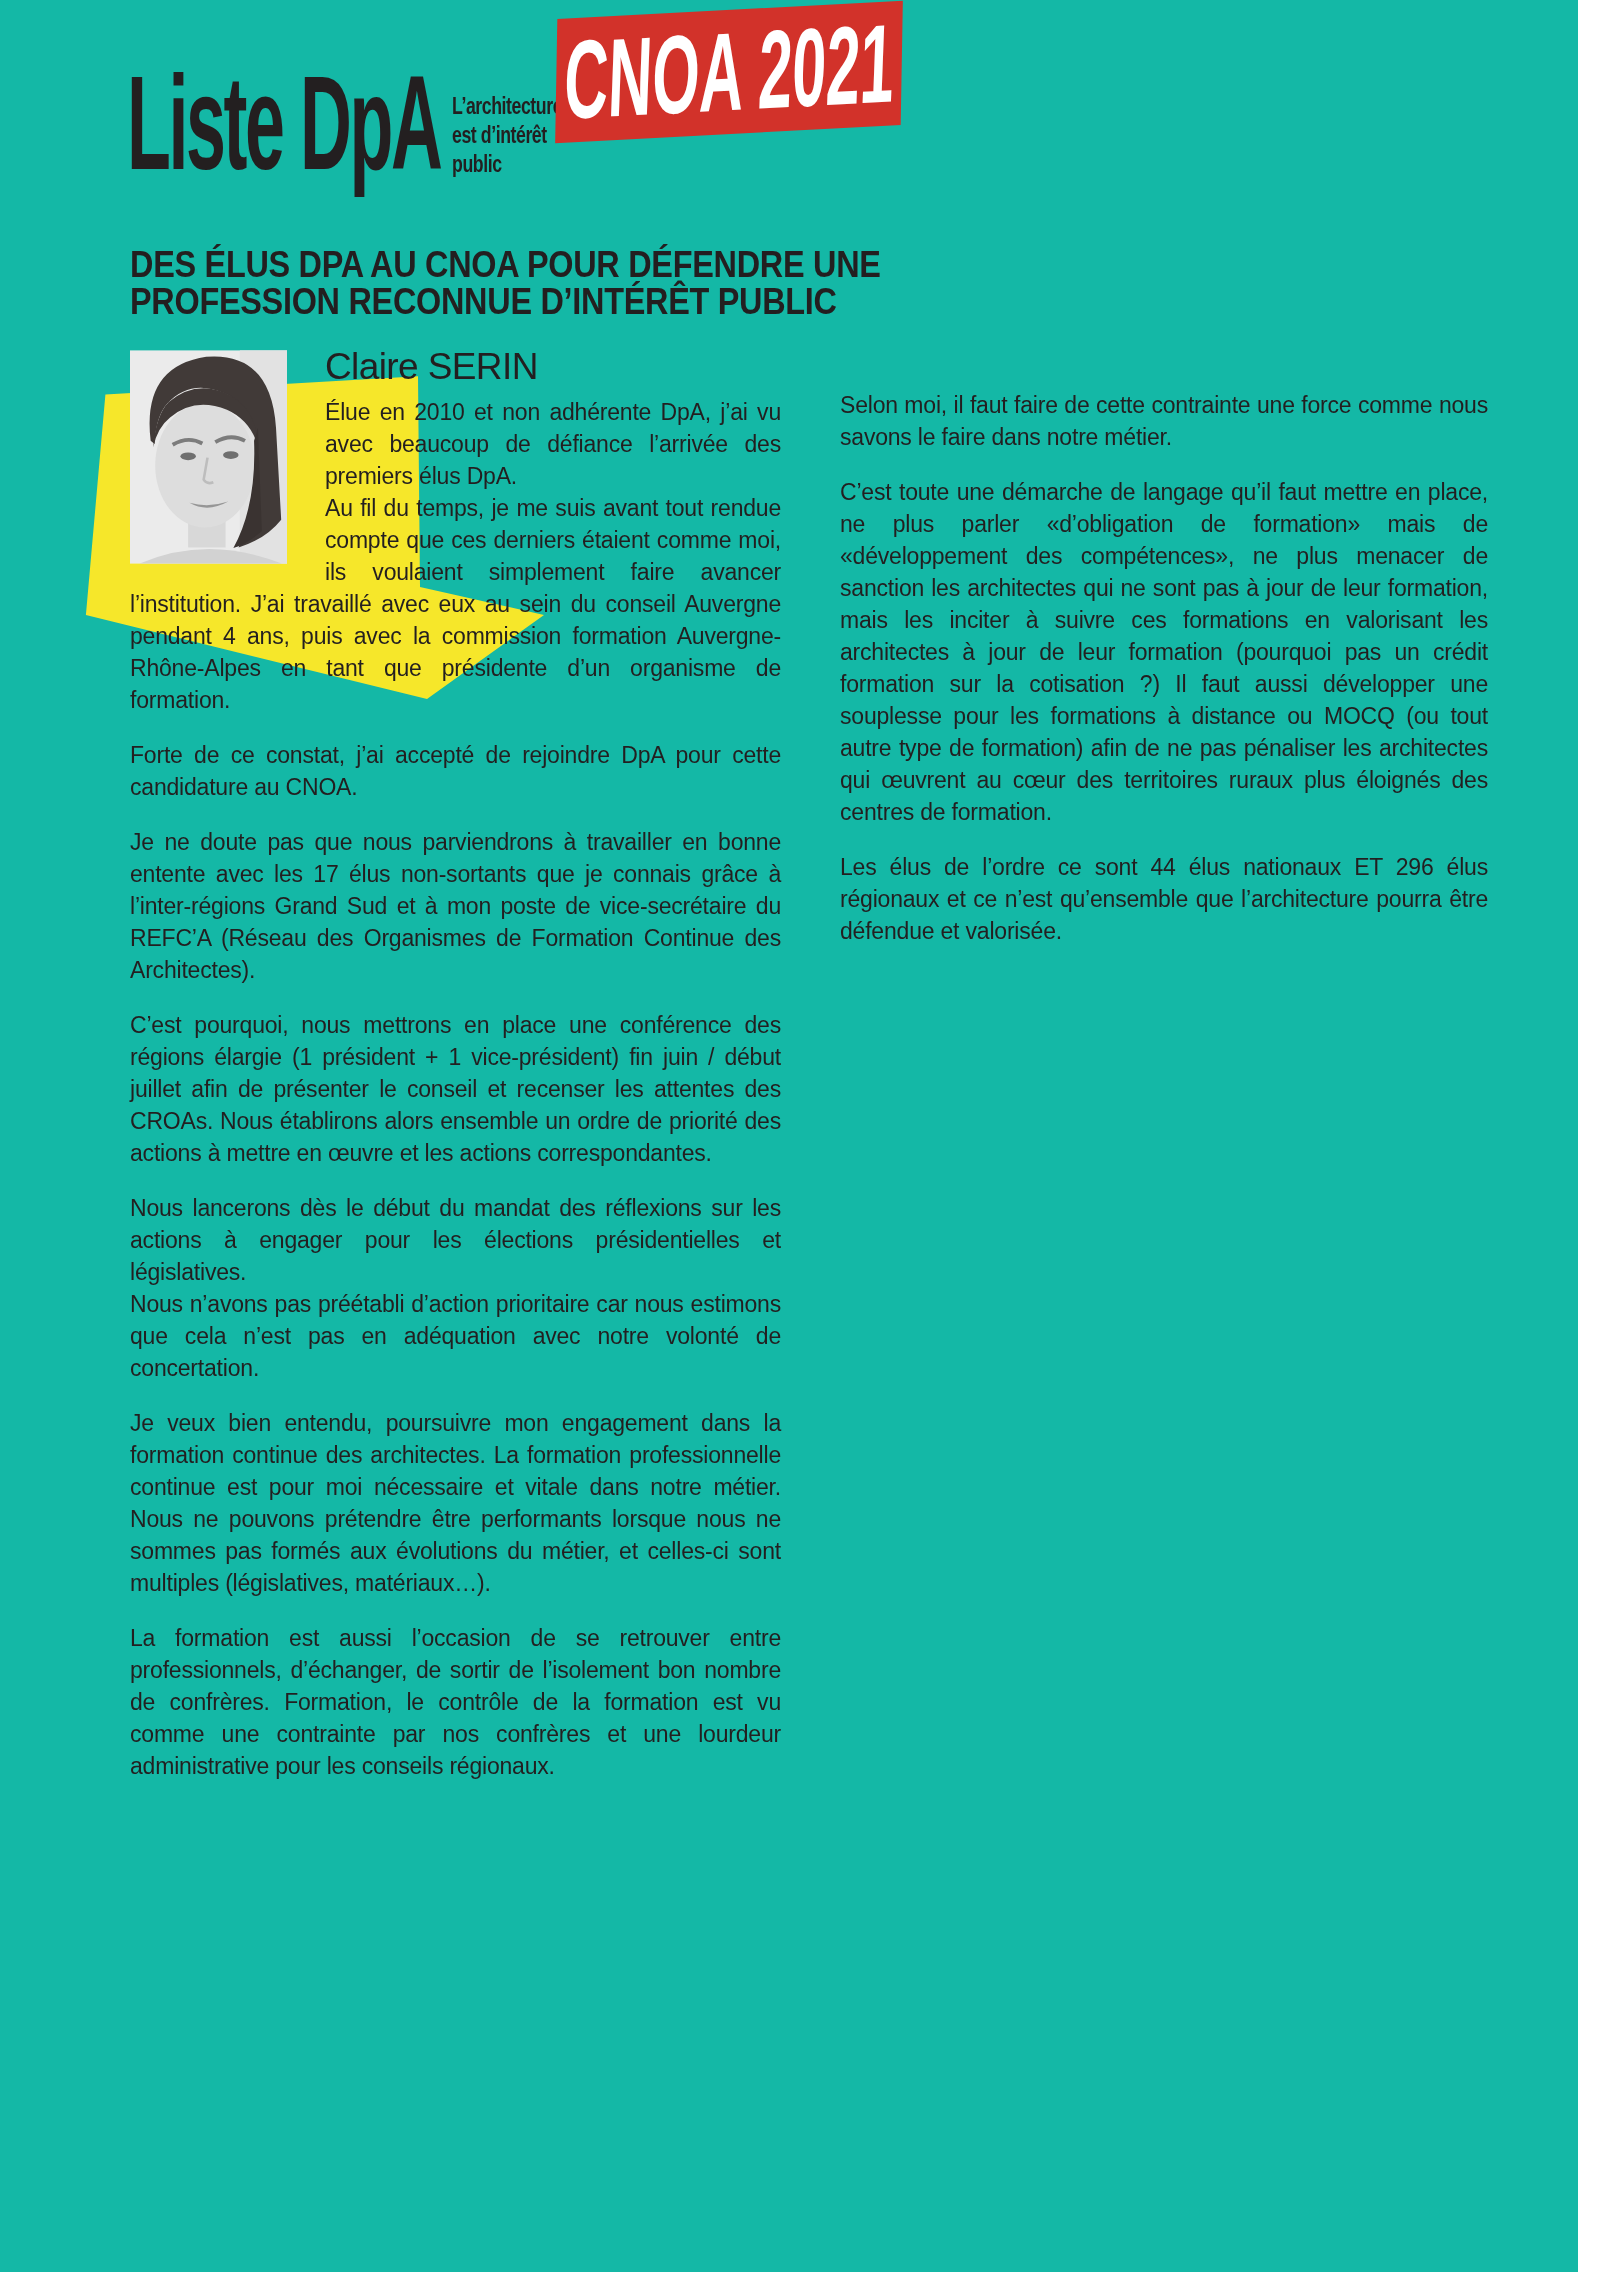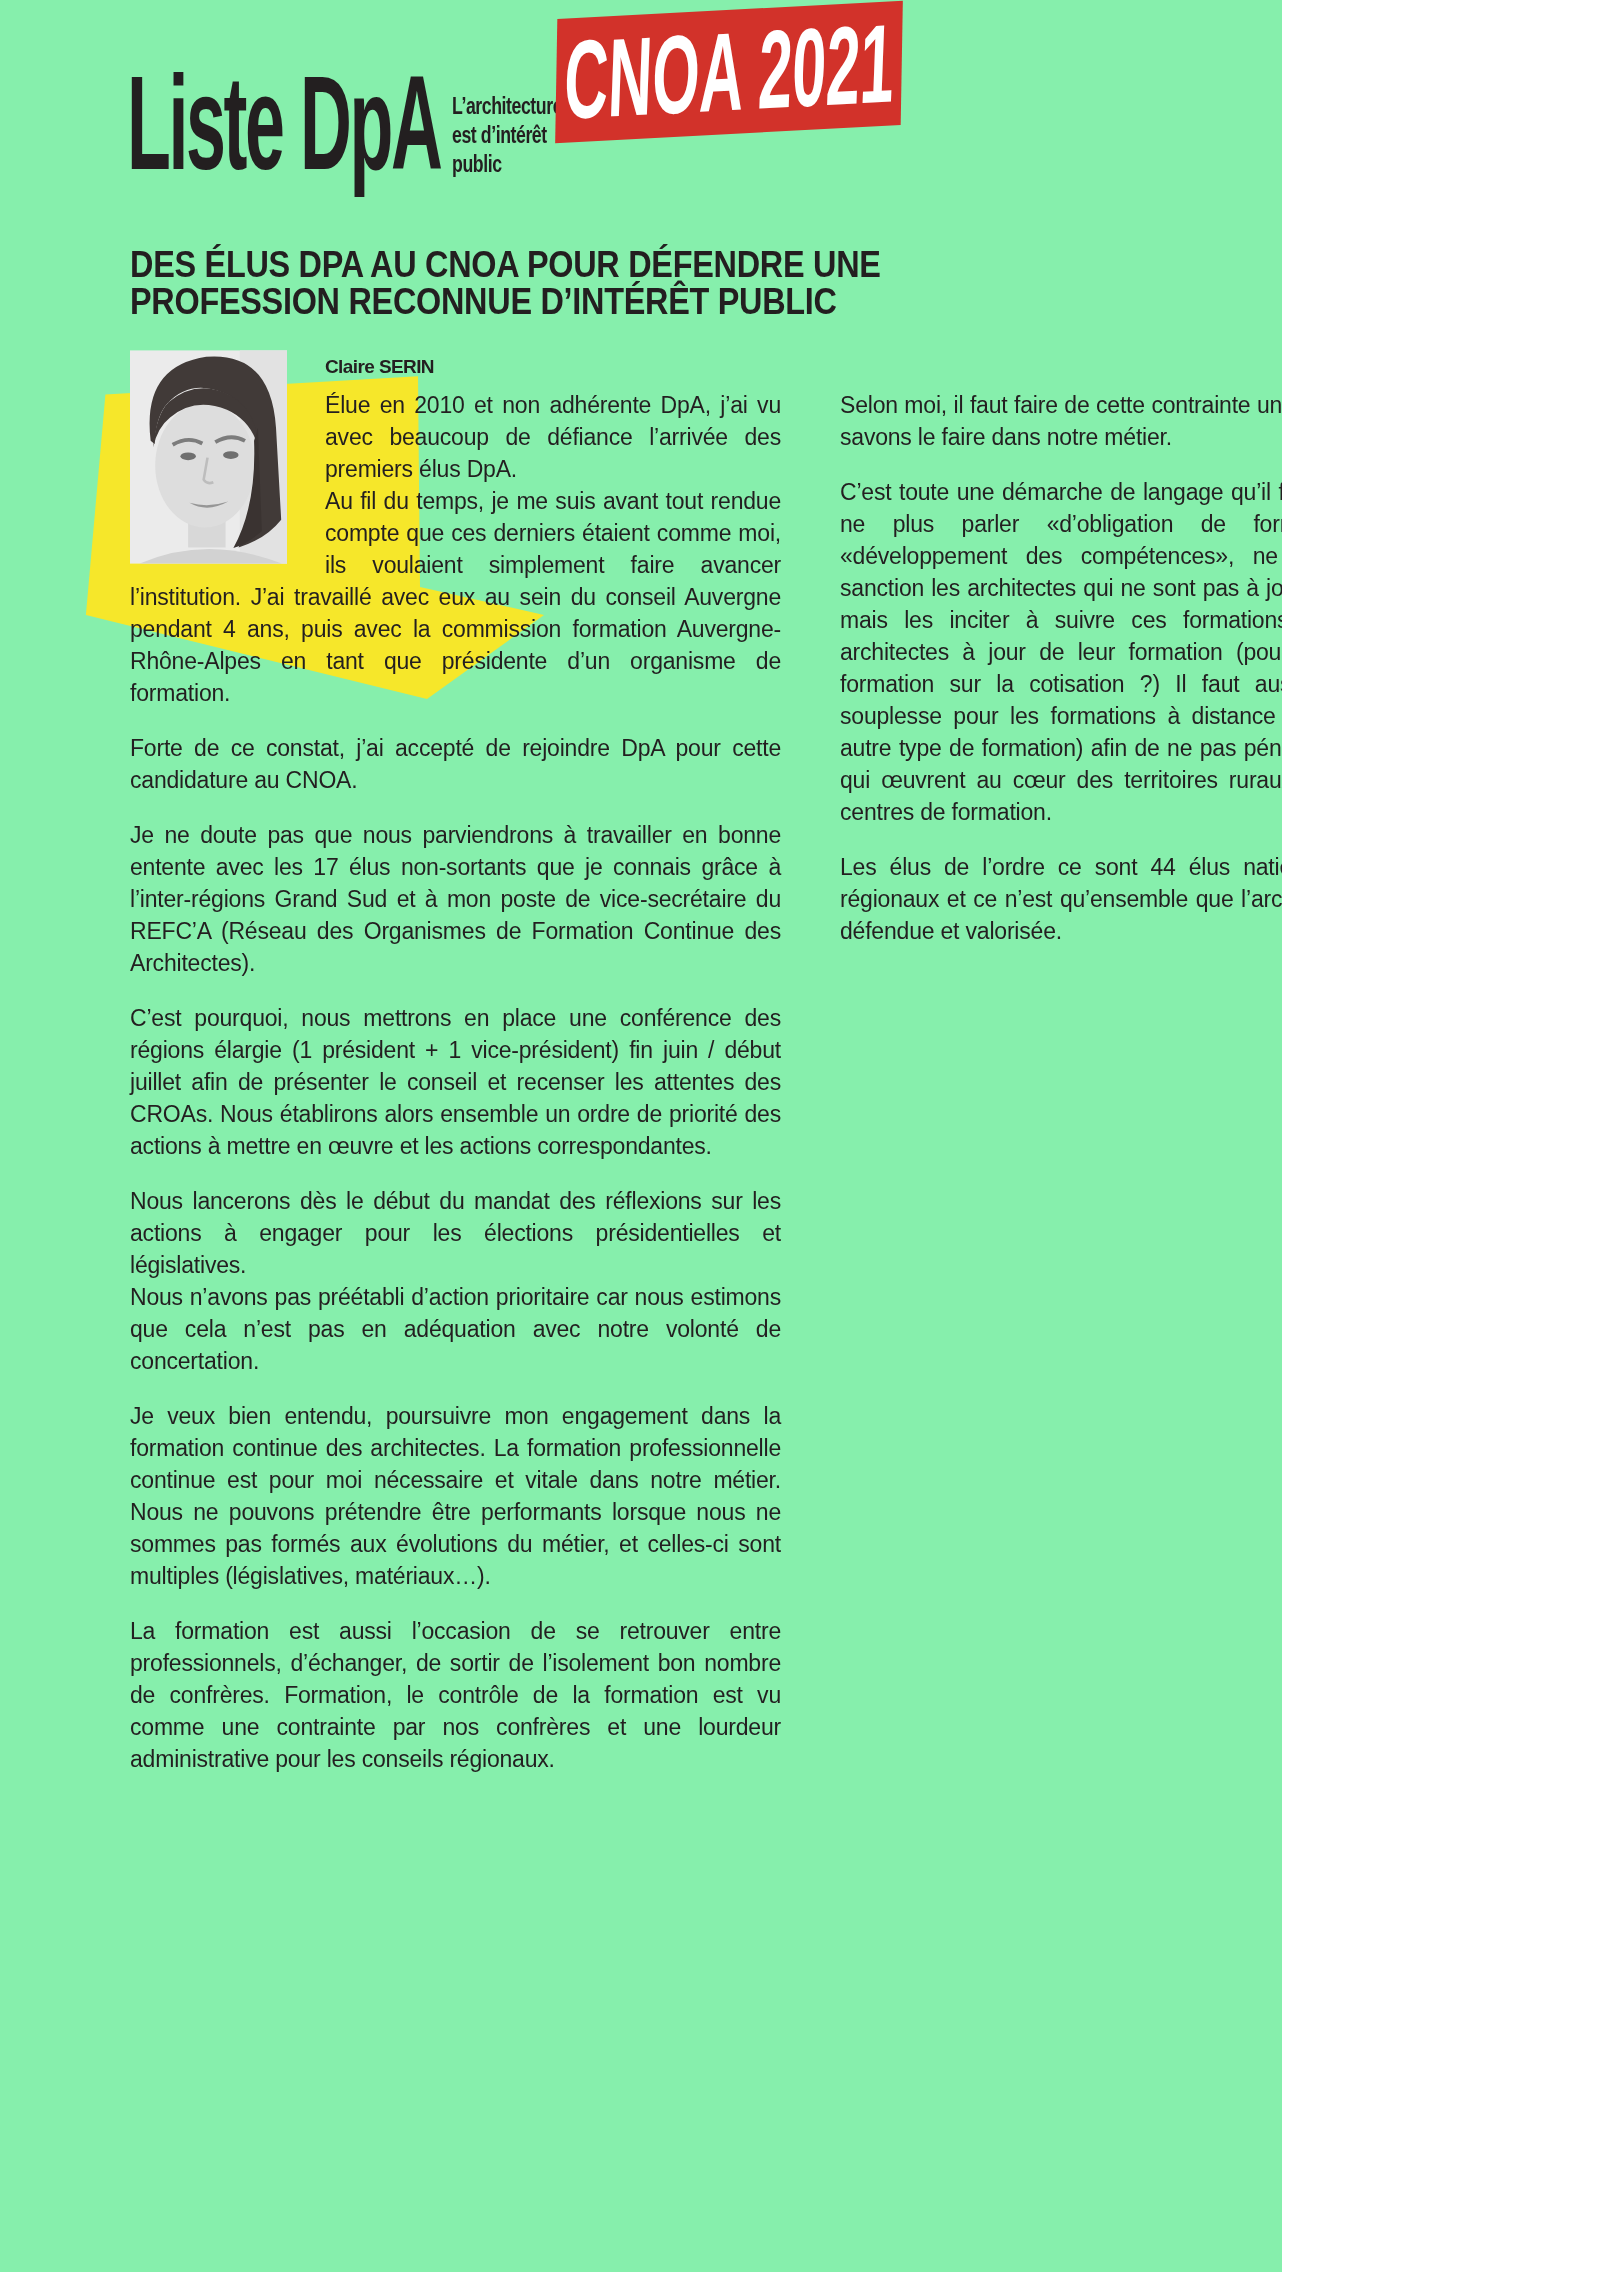--- a/index.html
+++ b/index.html
@@ -1,17 +1,17 @@
 <!DOCTYPE html>
 <html lang="fr" style="font-size:10.4px"><head>
 <meta charset="utf-8">
 <style>
   html,body{margin:0;padding:0;background:#ffffff;}
   .page{
-    position:relative;width:1282px;height:2273px;background:#86efac;overflow:hidden;
+    position:relative;width:1578px;height:2273px;background:#14b8a6;overflow:hidden;
     font-family:"Liberation Sans",sans-serif;color:#231f20;
   }
   
   .logo-text{
     position:absolute;left:127px;top:57px;font-weight:bold;font-size:133px;line-height:1;
     letter-spacing:-4.5px;white-space:nowrap;transform:scaleX(0.54);transform-origin:0 0;
   }
   .tagline{
     position:absolute;left:452px;top:91px;font-weight:bold;font-size:24.6px;line-height:29px;
     letter-spacing:-0.6px;white-space:pre-line;transform:scaleX(0.72);transform-origin:0 0;
@@ -41,21 +41,21 @@
     text-align:justify;
   }
   .col-left{left:130px;top:350px;width:651px;}
   .col-right{left:840px;top:389px;width:648px;}
   .body-p{margin:0 0 23px 0;white-space:pre-line;}
   .photo{
     float:left;width:157px;height:214px;margin:0 38px 0 0;
   }
   .photo svg{display:block;width:157px;height:214px;}
   .name{
-    margin:0 0 5px 0;font-size:19px;line-height:34px;font-weight:bold;letter-spacing:-0.6px;
+    margin:0 0 12px 0;font-size:37px;line-height:34px;font-weight:normal;letter-spacing:-0.6px;
     text-align:left;
   }
 </style>
 </head>
 <body>
 
 <div class="page">
 
   <div class="highlight"></div>
 

